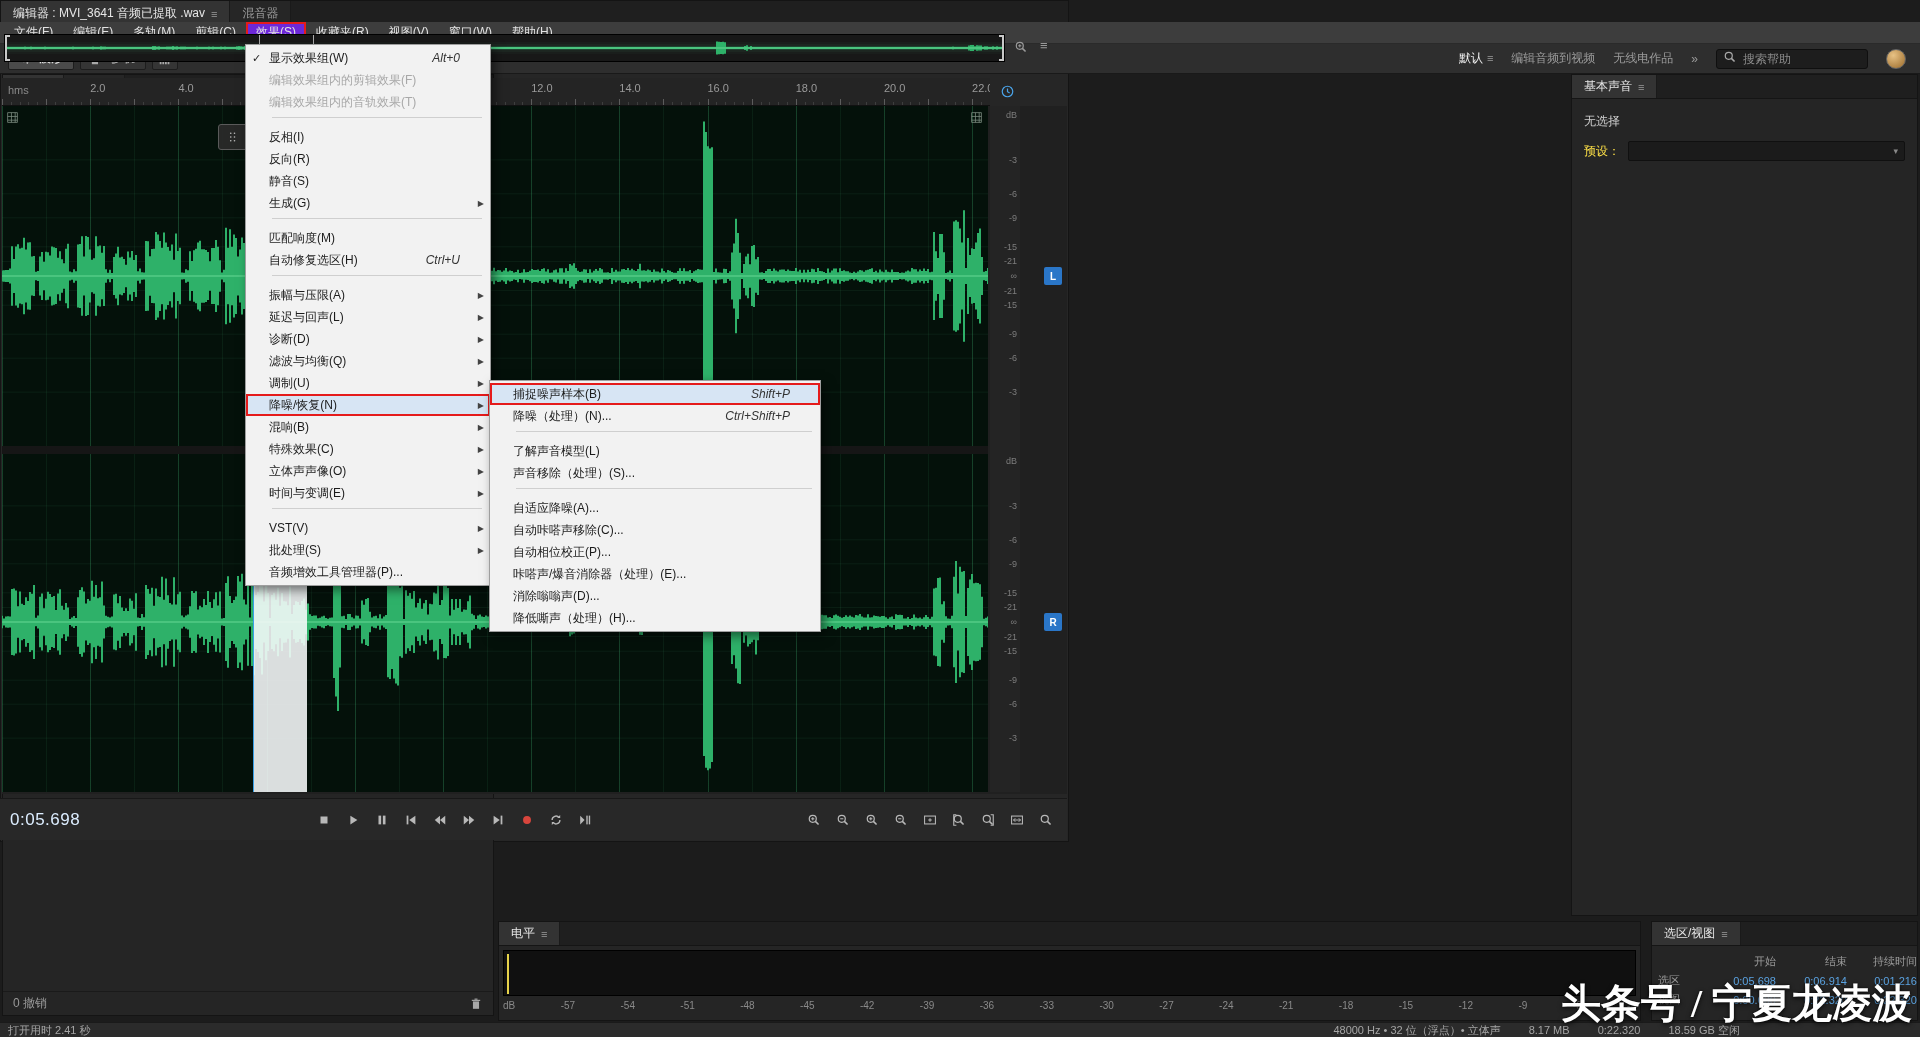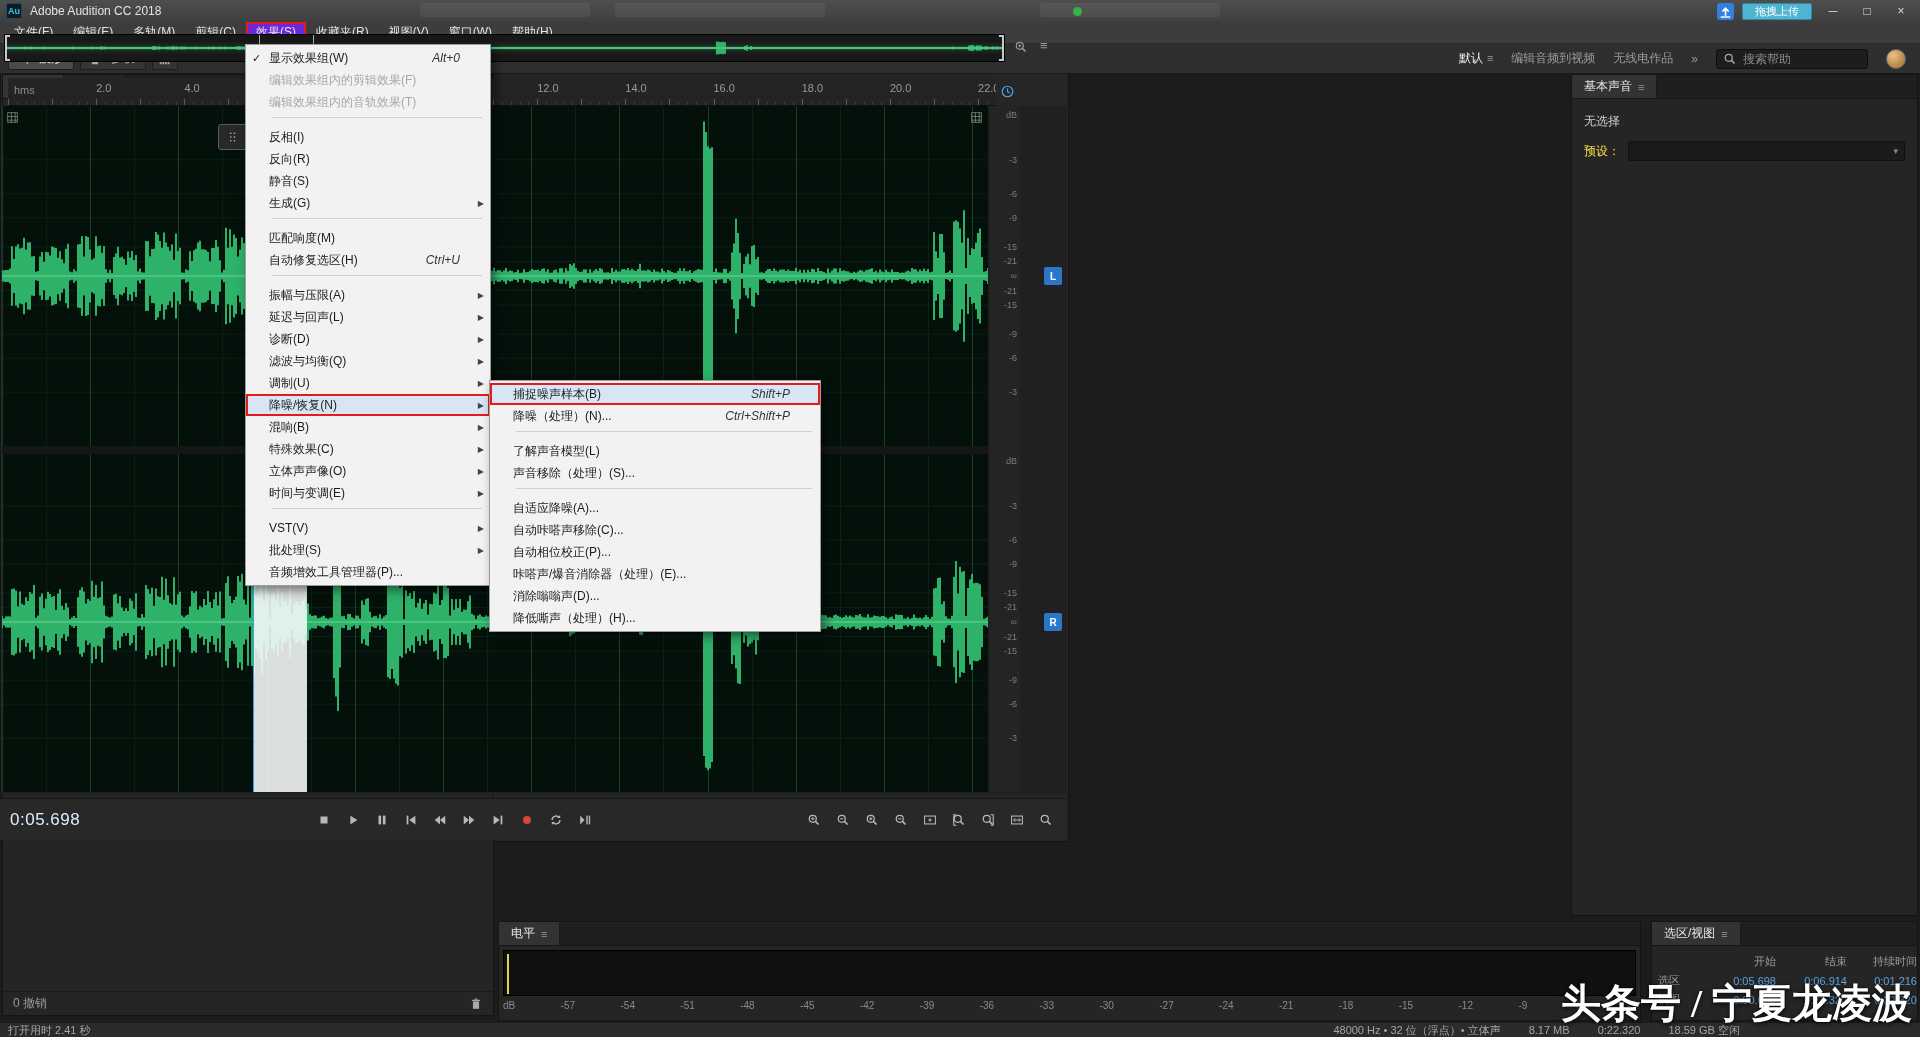--- a/index.html
+++ b/index.html
@@ -30,21 +30,21 @@
   
   #toolbar{position:absolute;left:0;top:44px;width:1920px;height:30px;background:#2e2e2e;border-bottom:1px solid #191919;display:flex;align-items:center;padding:0 8px;gap:6px;}
   .tool-toggle{display:flex;align-items:center;gap:6px;height:22px;padding:0 10px;border:1px solid #1d1d1d;background:#353535;color:#c9c9c9;border-radius:2px;cursor:pointer;}
   .tool-toggle.sel{background:#4a4a4a;color:#f0f0f0;}
   .tool-iconbtn{display:flex;align-items:center;justify-content:center;width:26px;height:22px;border:1px solid #1d1d1d;background:#353535;border-radius:2px;cursor:pointer;color:#bdbdbd;}
   #toolbar-right{margin-left:auto;display:flex;align-items:center;gap:18px;padding-right:6px;}
   #ws-default{color:#f0f0f0;}
   .ws-menu{color:#9c9c9c;font-size:11px;margin-left:4px;}
   .ws-item{color:#9a9a9a;}
   #ws-more{color:#9a9a9a;}
-  #searchbox{display:flex;align-items:center;gap:6px;width:152px;height:20px;background:#1d1d1d;border:1px solid #0f0f0f;border-radius:3px;padding:0 6px;color:#8a8a8a;}
+  #searchbox{display:flex;gap:6px;width:152px;height:20px;background:#1d1d1d;border:1px solid #0f0f0f;border-radius:3px;padding:0 6px;color:#8a8a8a;}
   #searchbox input{flex:1;background:transparent;border:none;outline:none;color:#cfcfcf;font-size:12px;font-family:inherit;width:100px;}
   #searchbox input::placeholder{color:#8a8a8a;}
   #avatar{width:20px;height:20px;border-radius:50%;background:radial-gradient(circle at 35% 30%,#e8c285,#9a6a2a);border:1px solid #666;}
 
   
   .panel{position:absolute;background:#252525;border:1px solid #141414;}
   .tabbar{display:flex;align-items:stretch;height:24px;background:#1f1f1f;border-bottom:1px solid #151515;}
   .tab{display:flex;align-items:center;gap:6px;padding:0 12px;color:#9b9b9b;background:#262626;border-right:1px solid #1a1a1a;white-space:nowrap;cursor:pointer;}
   .tab.f-active{background:#333;color:#e6e6e6;}
   .tab-menu{display:none;color:#9b9b9b;font-size:11px;}
@@ -115,21 +115,21 @@
   #editor .tabbar{height:26px;}
   #overview{position:absolute;left:4px;top:34px;width:1001px;height:28px;background:#181818;border:1px solid #000;}
   #ov-wave{position:absolute;left:2px;top:2px;width:995px;height:22px;}
   .ov-handle{position:absolute;top:0;width:5px;height:100%;border:2px solid #c8c8c8;}
   .ov-handle.l{left:0;border-right:none;}
   .ov-handle.r{right:0;border-left:none;}
   .ov-selmark{position:absolute;top:0;width:1px;height:100%;background:rgba(255,255,255,0.65);}
   .mini-ic{position:absolute;color:#9a9a9a;cursor:pointer;}
   #ov-zoom{left:1014px;top:40px;}
   #ov-menu{left:1040px;top:38px;font-size:13px;}
-  #ruler{position:absolute;left:8px;top:78px;width:988px;height:28px;background:#242424;border-bottom:1px solid #111;overflow:hidden;cursor:text;}
+  #ruler{position:absolute;left:2px;top:78px;width:988px;height:28px;background:#242424;border-bottom:1px solid #111;overflow:hidden;cursor:text;}
   #ruler-unit{position:absolute;left:6px;top:6px;color:#8a8a8a;font-size:11px;}
   #ruler-labels{position:absolute;left:0;top:4px;display:flex;padding-left:88.2px;}
   .ruler-cell{flex:0 0 88.2px;color:#9a9a9a;font-size:11px;}
   #ruler-ticks{position:absolute;left:0;right:0;bottom:0;height:6px;background:repeating-linear-gradient(to right,#5c5c5c 0 1px,transparent 1px 44.1px);}
   #ruler-ticks-minor{position:absolute;left:0;right:0;bottom:0;height:3px;background:repeating-linear-gradient(to right,#3e3e3e 0 1px,transparent 1px 8.82px);}
   #ruler-ph{position:absolute;top:8px;width:9px;height:9px;border-radius:50%;background:#3aa0e8;border:1px solid #0e5d98;}
   #ruler-clock{position:absolute;left:1000px;top:84px;width:15px;height:15px;color:#4aa3e8;}
   #wave-area{position:absolute;left:2px;top:106px;width:1065px;height:688px;background:#202020;}
   #wave-canvas{position:absolute;left:0;top:0;width:986px;height:686px;background-color:#04110a;
      background-image:repeating-linear-gradient(to right,rgba(50,140,90,0.30) 0 1px,transparent 1px 88.2px),
@@ -204,40 +204,20 @@
   .f-highlighted{background:#d7e5f4;}
   .f-redbox{outline:2px solid #e51b1b;outline-offset:-2px;}
   .mi.f-separator{height:9px;padding:0;display:block;pointer-events:none;}
   .mi.f-separator::after{content:'';display:block;height:1px;background:#cfcfcf;margin:4px 8px 4px 26px;}
 </style>
 </head>
 <body>
 
 <div id="app">
 
-  <div id="titlebar">
-    <span id="app-logo">Au</span>
-    <span id="app-title">Adobe Audition CC 2018</span>
-    <span class="tb-artifact a1"></span>
-    <span class="tb-artifact a2"></span>
-    <span class="tb-artifact a3"></span>
-    <span id="tb-greendot"></span>
-    <div id="tb-right">
-      <span id="upload-icon" data-icon="upload">
-          <svg viewBox="0 0 16 16" fill="currentColor">
-            <path d="M8 12V5M5 8l3-3 3 3" fill="none" stroke="currentColor" stroke-width="1.6"></path>
-            <rect x="3.5" y="12.5" width="9" height="1.4"></rect>
-          </svg>
-        </span>
-      <button id="upload-btn">拖拽上传</button>
-      <span class="win-ctl">─</span>
-      <span class="win-ctl">□</span>
-      <span class="win-ctl">×</span>
-    </div>
-  </div>
 
   <div id="menubar">
 
       <div class="mb-item">
         <span>文件(F)</span>
       </div>
 
       <div class="mb-item">
         <span>编辑(E)</span>
       </div>

